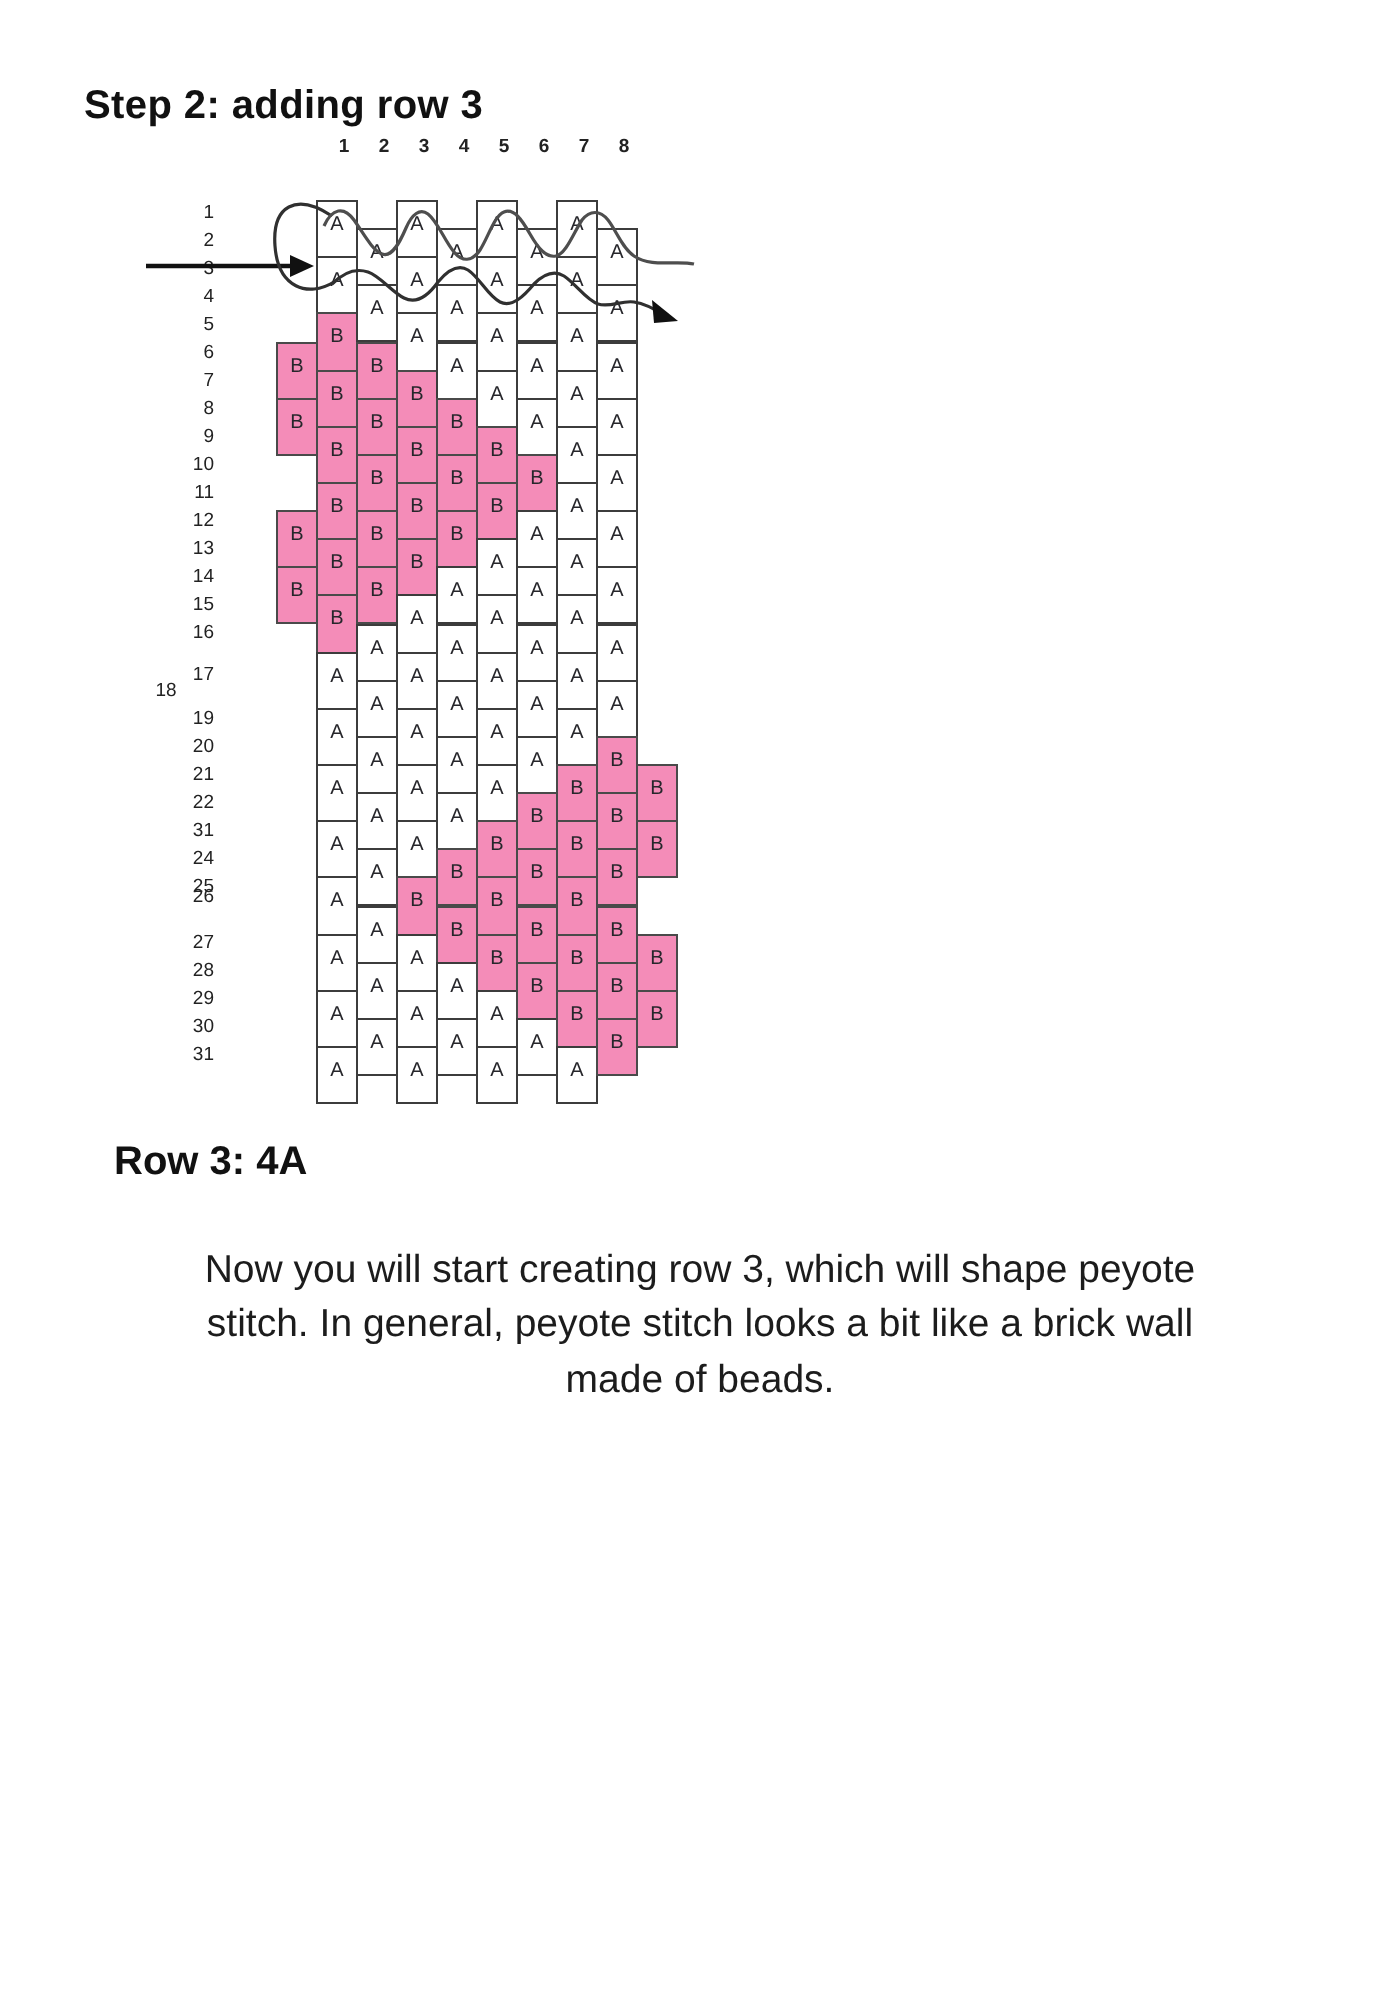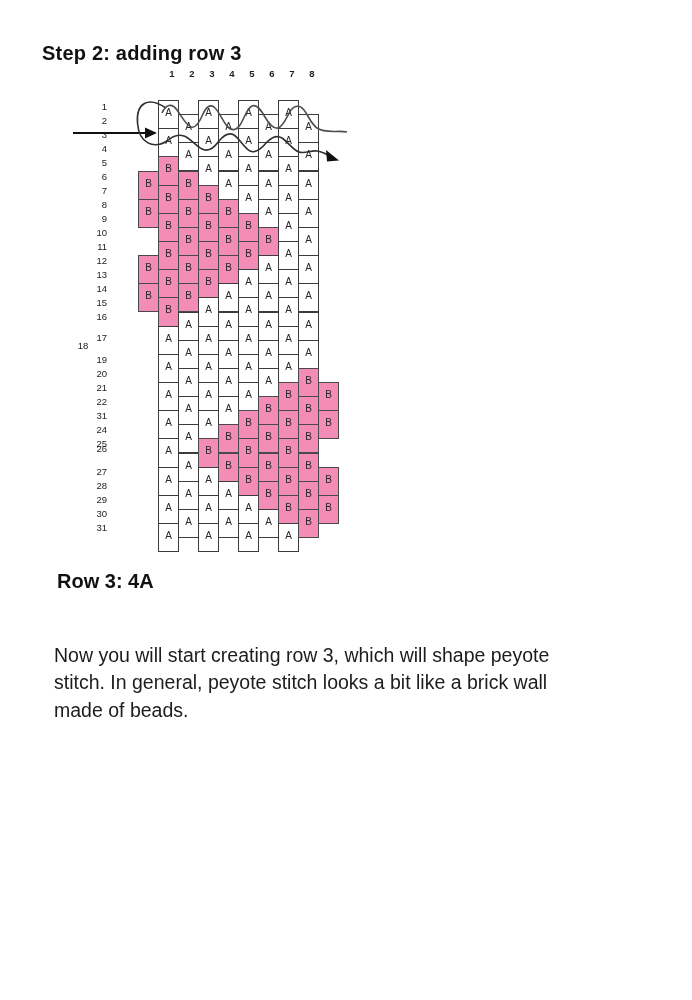--- a/index.html
+++ b/index.html
@@ -13,21 +13,21 @@
              text-align:right;line-height:14px;}
   .bead{position:absolute;width:21px;height:29.2px;box-sizing:border-box;
         border:1px solid #3c3c3c;background:#fff;display:flex;align-items:center;
         justify-content:center;padding-bottom:4px;font-size:10px;color:#26262b;}
   .bead.b{background:var(--bead-b,#f48cb8);border-color:#4a4a4a;}
   #thread-svg{position:absolute;left:0;top:0;pointer-events:none;z-index:5;}
   .sec-heading{position:absolute;left:57px;top:570px;font-size:20px;font-weight:700;color:#111;
                white-space:nowrap;}
   .body-text{position:absolute;left:54px;width:592px;font-size:19.5px;line-height:27.4px;
              color:#1c1c1c;white-space:pre-line;}
-  .p1{top:642px;}
+  .p1{top:622px;text-align:center;}
   .p2{top:731px;}
 </style>
 </head>
 <body>
 
 <div id="page" style="--bead-b: #f48cb8;">
 
   <div class="title">Step 2: adding row 3</div>
 
   <div>

